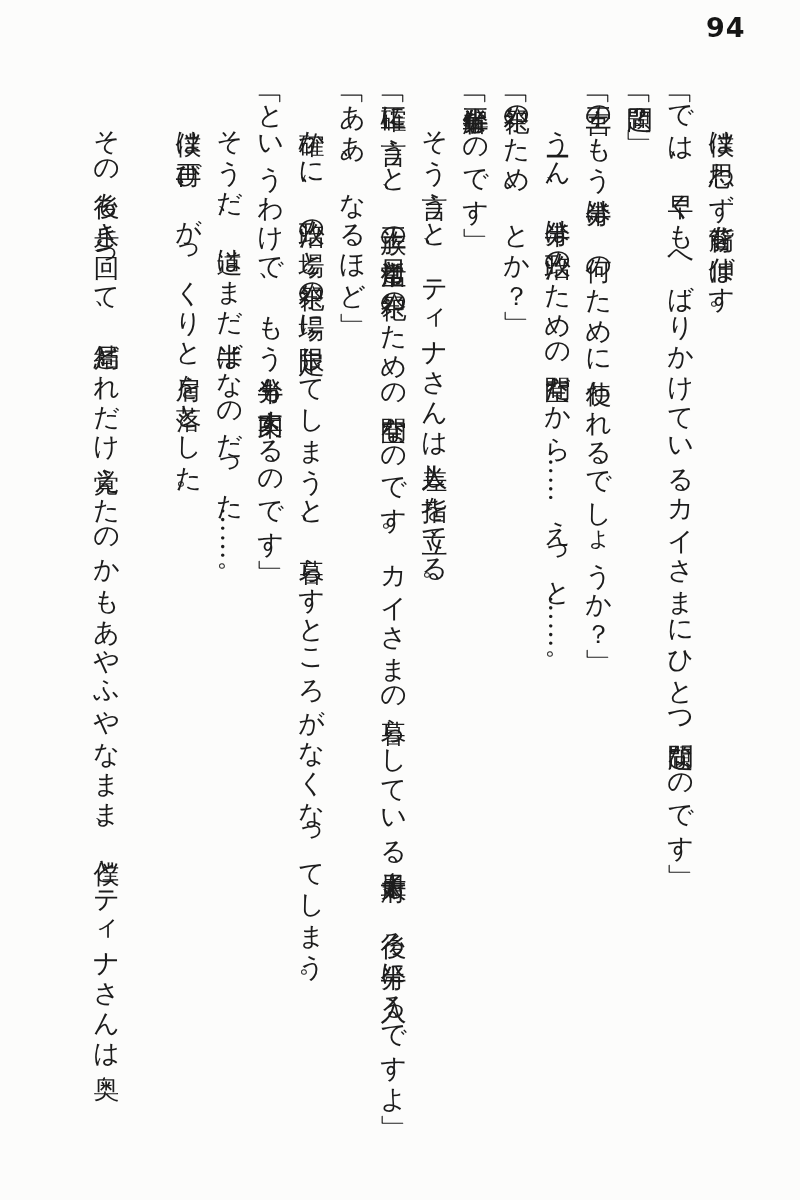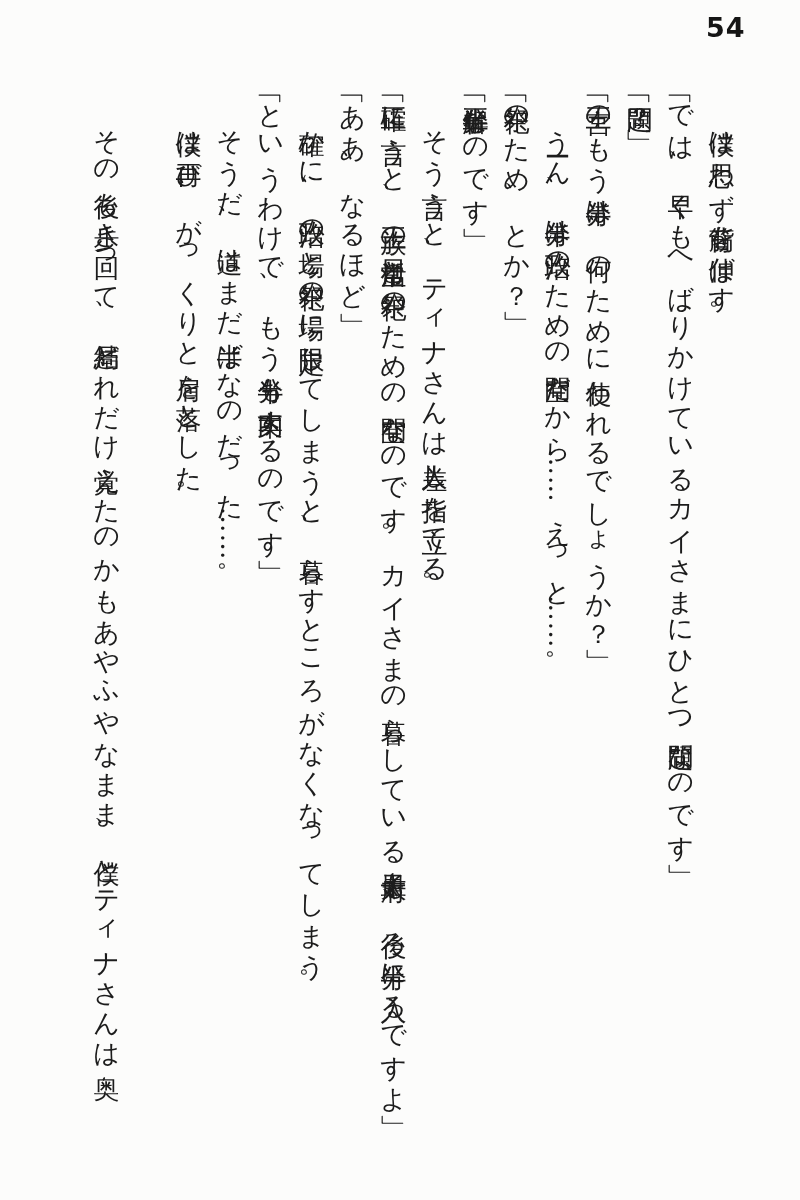--- a/index.html
+++ b/index.html
@@ -51,21 +51,21 @@
   }
   .text-block p.section-gap {
     margin-right: 41px; 
   }
 </style>
 </head>
 <body>
 
 <div class="page">
 
-  <div class="page-number">54</div>
+  <div class="page-number">94</div>
 
   <main class="text-block">
     <p class="indent">僕は思わず背筋を伸ばす。</p>
     <p>「では、早くもへばりかけているカイさまにひとつ問題なのです」</p>
     <p>「問題？」</p>
     <p>「王宮のもう半分は、何のために使われるでしょうか？」</p>
     <p class="indent">うーん、半分は政治のための空間だから……えっと……。</p>
     <p>「祭祀のため、とか？」</p>
     <p>「半分正解なのです」</p>
     <p class="indent">そう言うと、ティナさんは人差し指を立てる。</p>

